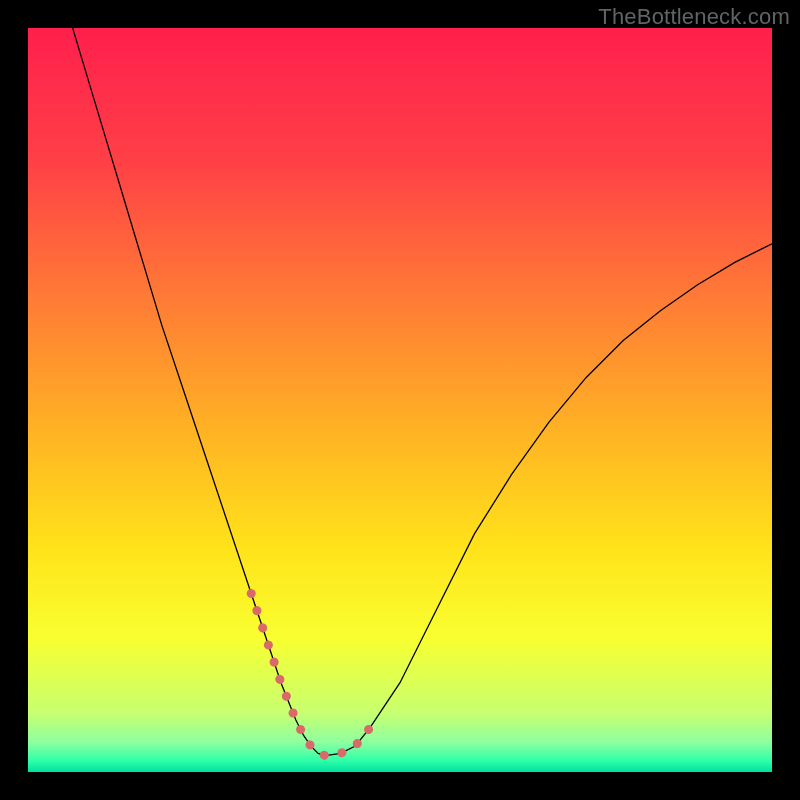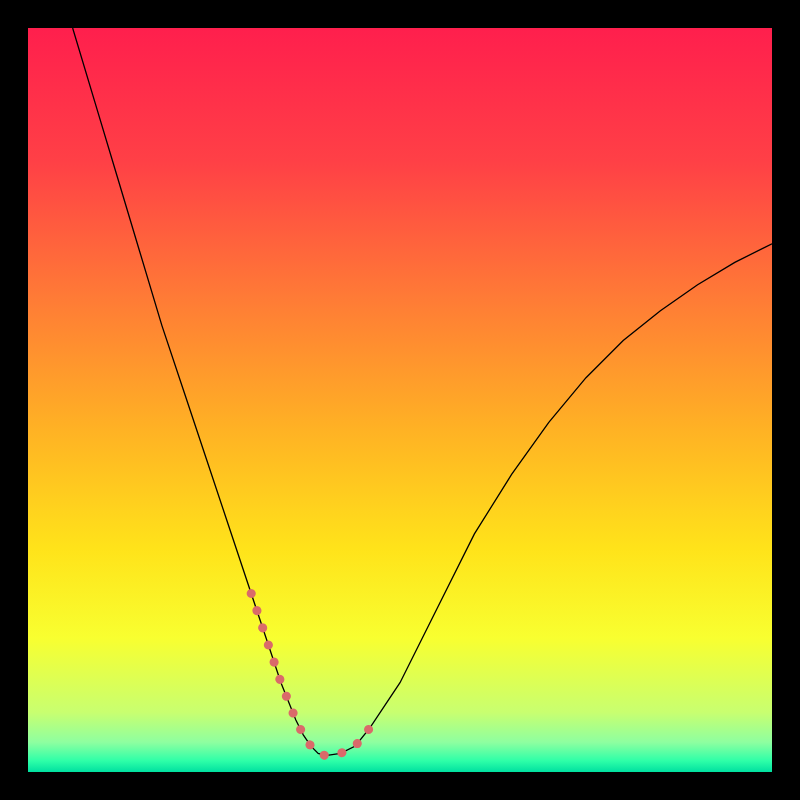--- a/index.html
+++ b/index.html
@@ -4,20 +4,21 @@
 <style>
   html,body{margin:0;padding:0;width:800px;height:800px;background:#000;overflow:hidden;font-family:Arial,Helvetica,sans-serif}
   .stage{position:relative;width:800px;height:800px;background:#000}
   .plot-frame{position:absolute;left:28px;top:28px;width:744px;height:744px;background:#000}
   .watermark{position:absolute;top:4px;right:10px;color:#5f6466;font-size:22px;font-weight:400;letter-spacing:0.2px}
   svg{display:block}
 </style>
 </head>
 <body>
 <div class="stage">
+  <div class="watermark">TheBottleneck.com</div>
   <div class="plot-frame">
     <svg id="chart-svg" width="744" height="744" viewBox="0 0 744 744">
         <defs>
           <linearGradient id="bg-grad" x1="0" y1="0" x2="0" y2="1">
             <stop offset="0%" stop-color="#ff1f4d"></stop>
             <stop offset="18%" stop-color="#ff4046"></stop>
             <stop offset="36%" stop-color="#ff7a36"></stop>
             <stop offset="54%" stop-color="#ffb224"></stop>
             <stop offset="70%" stop-color="#ffe31a"></stop>
             <stop offset="82%" stop-color="#f8ff30"></stop>

